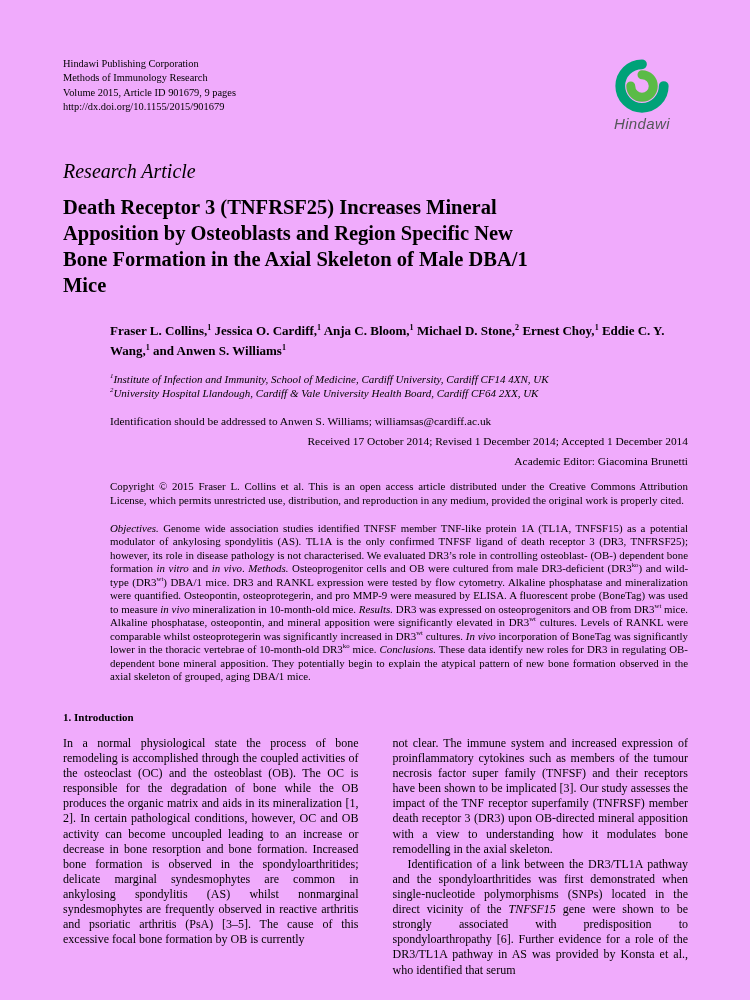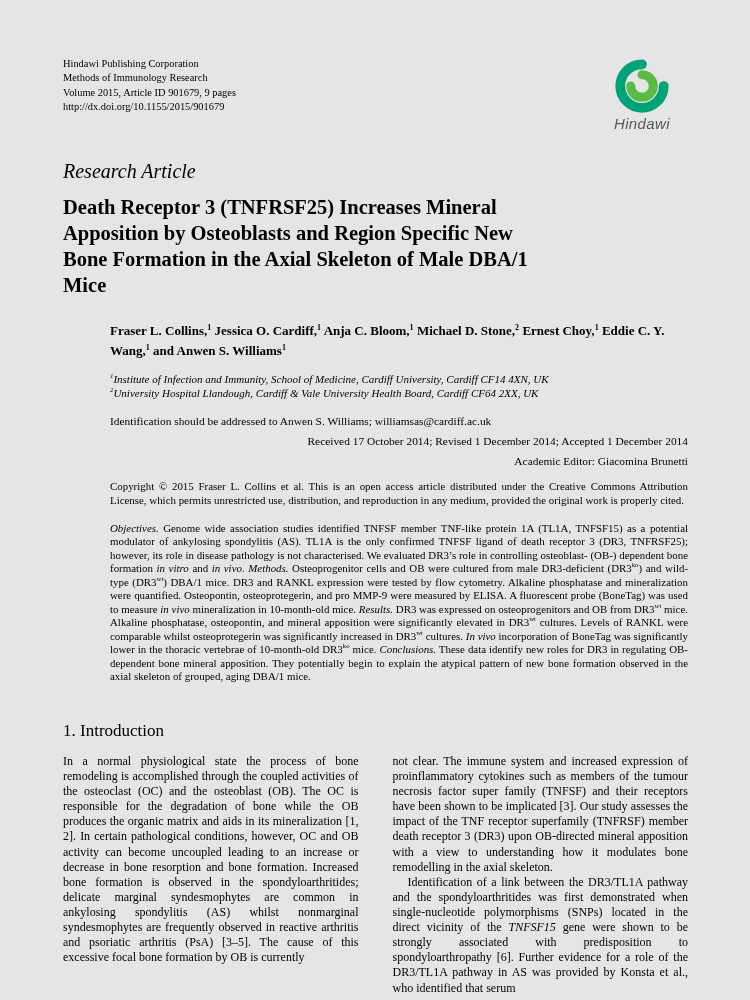--- a/index.html
+++ b/index.html
@@ -1,18 +1,18 @@
 <!DOCTYPE html>
 <html><head>
 <meta charset="utf-8">
 <style>
   * { margin: 0; padding: 0; box-sizing: border-box; }
   html, body { background: #ffffff; }
   .page {
-    width: 750px; height: 1000px; background: #e5e5e5; overflow: hidden;
+    width: 750px; height: 1000px; background: #f0abfc; overflow: hidden;
     font-family: "Liberation Serif", serif; color: #000;
     padding: 57px 62px 0 63px; position: relative;
   }
   .masthead { display: flex; justify-content: space-between; align-items: flex-start; }
   .pub-info { font-size: 10.4px; line-height: 1.38; }
   .logo { width: 92px; text-align: center; margin-top: 2px; font-style: italic; }
   .logo svg { width: 54px; height: 54px; display: block; margin: 0 auto; }
   .logo-word {
     font-family: "Liberation Sans", sans-serif; font-size: 15px; color: #55575a;
     margin-top: 2px; letter-spacing: 0.4px;
@@ -23,21 +23,21 @@
     line-height: 1.27; max-width: 490px;
   }
   .front { margin-left: 47px; }
   .authors { margin-top: 23px; font-size: 13px; font-weight: bold; line-height: 1.5; }
   .affils { margin-top: 12px; font-size: 11px; font-style: italic; line-height: 1.3; }
   .meta { font-size: 11.4px; }
   .corr { margin-top: 14px; }
   .meta + .meta { margin-top: 8px; text-align: right; }
   .copyright { margin-top: 12px; font-size: 10.9px; line-height: 1.33; text-align: justify; }
   .abstract { margin-top: 14px; font-size: 10.9px; line-height: 1.24; text-align: justify; }
-  .intro-h { margin-top: 37px; font-size: 17px; font-weight: normal; }
+  .intro-h { margin-top: 27px; font-size: 11px; font-weight: bold; }
   .columns { margin-top: 13px; display: flex; gap: 34px; }
   .col { flex: 1 1 0; min-width: 0; }
   .col p { font-size: 12px; line-height: 1.26; text-align: justify; }
   .col p.indent { text-indent: 15px; }
   .it { font-style: italic; }
   sup { font-size: 0.62em; line-height: 0; vertical-align: super; }
 </style>
 </head>
 <body>
 

